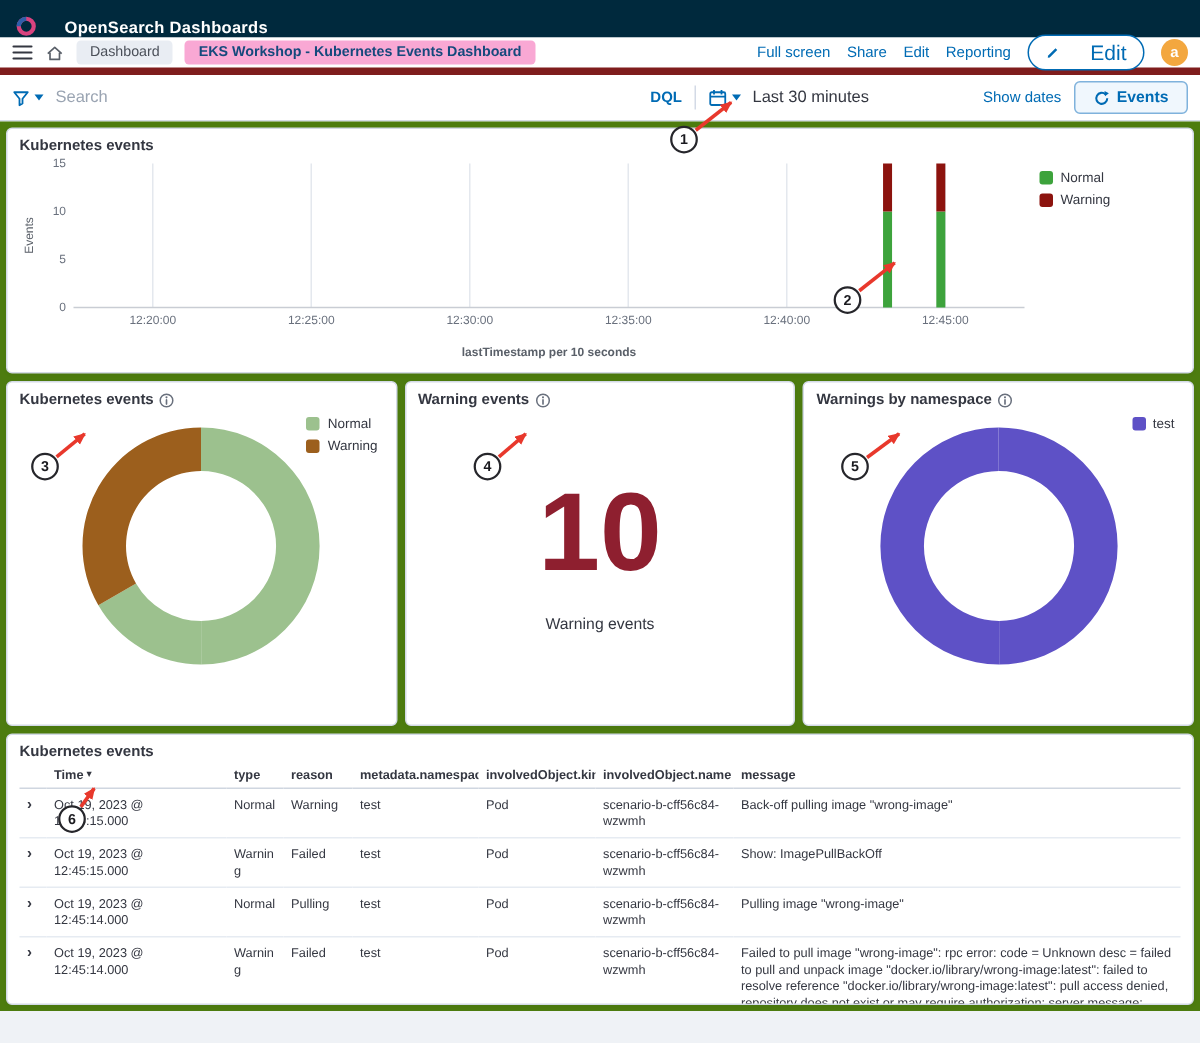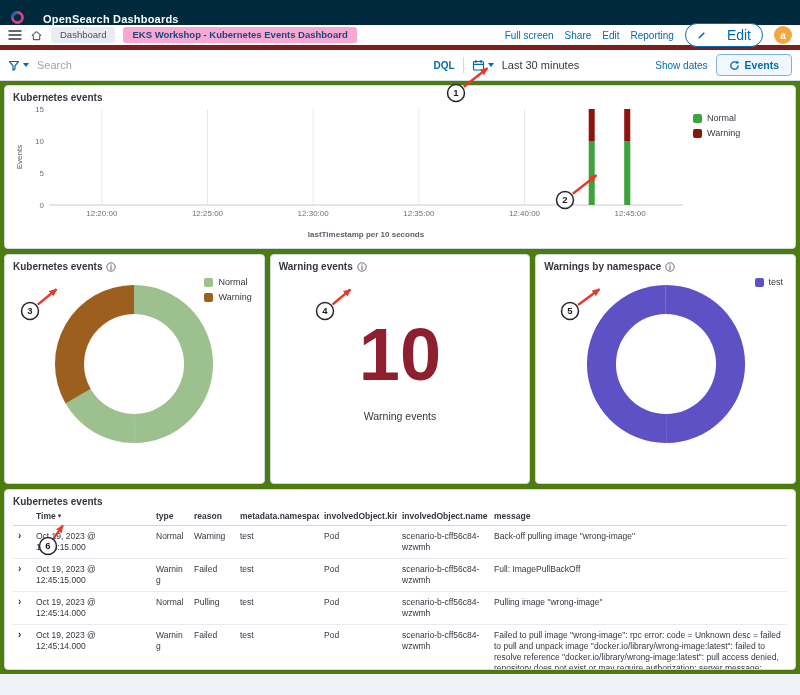--- a/index.html
+++ b/index.html
@@ -310,21 +310,21 @@
               <td>Back-off pulling image "wrong-image"</td>
             </tr>
             <tr>
               <td><span class="expander">›</span></td>
               <td>Oct 19, 2023 @ 12:45:15.000</td>
               <td>Warning</td>
               <td>Failed</td>
               <td>test</td>
               <td>Pod</td>
               <td>scenario-b-cff56c84-wzwmh</td>
-              <td>Full: ImagePullBackOff</td>
+              <td>Show: ImagePullBackOff</td>
             </tr>
             <tr>
               <td><span class="expander">›</span></td>
               <td>Oct 19, 2023 @ 12:45:14.000</td>
               <td>Normal</td>
               <td>Pulling</td>
               <td>test</td>
               <td>Pod</td>
               <td>scenario-b-cff56c84-wzwmh</td>
               <td>Pulling image "wrong-image"</td>

